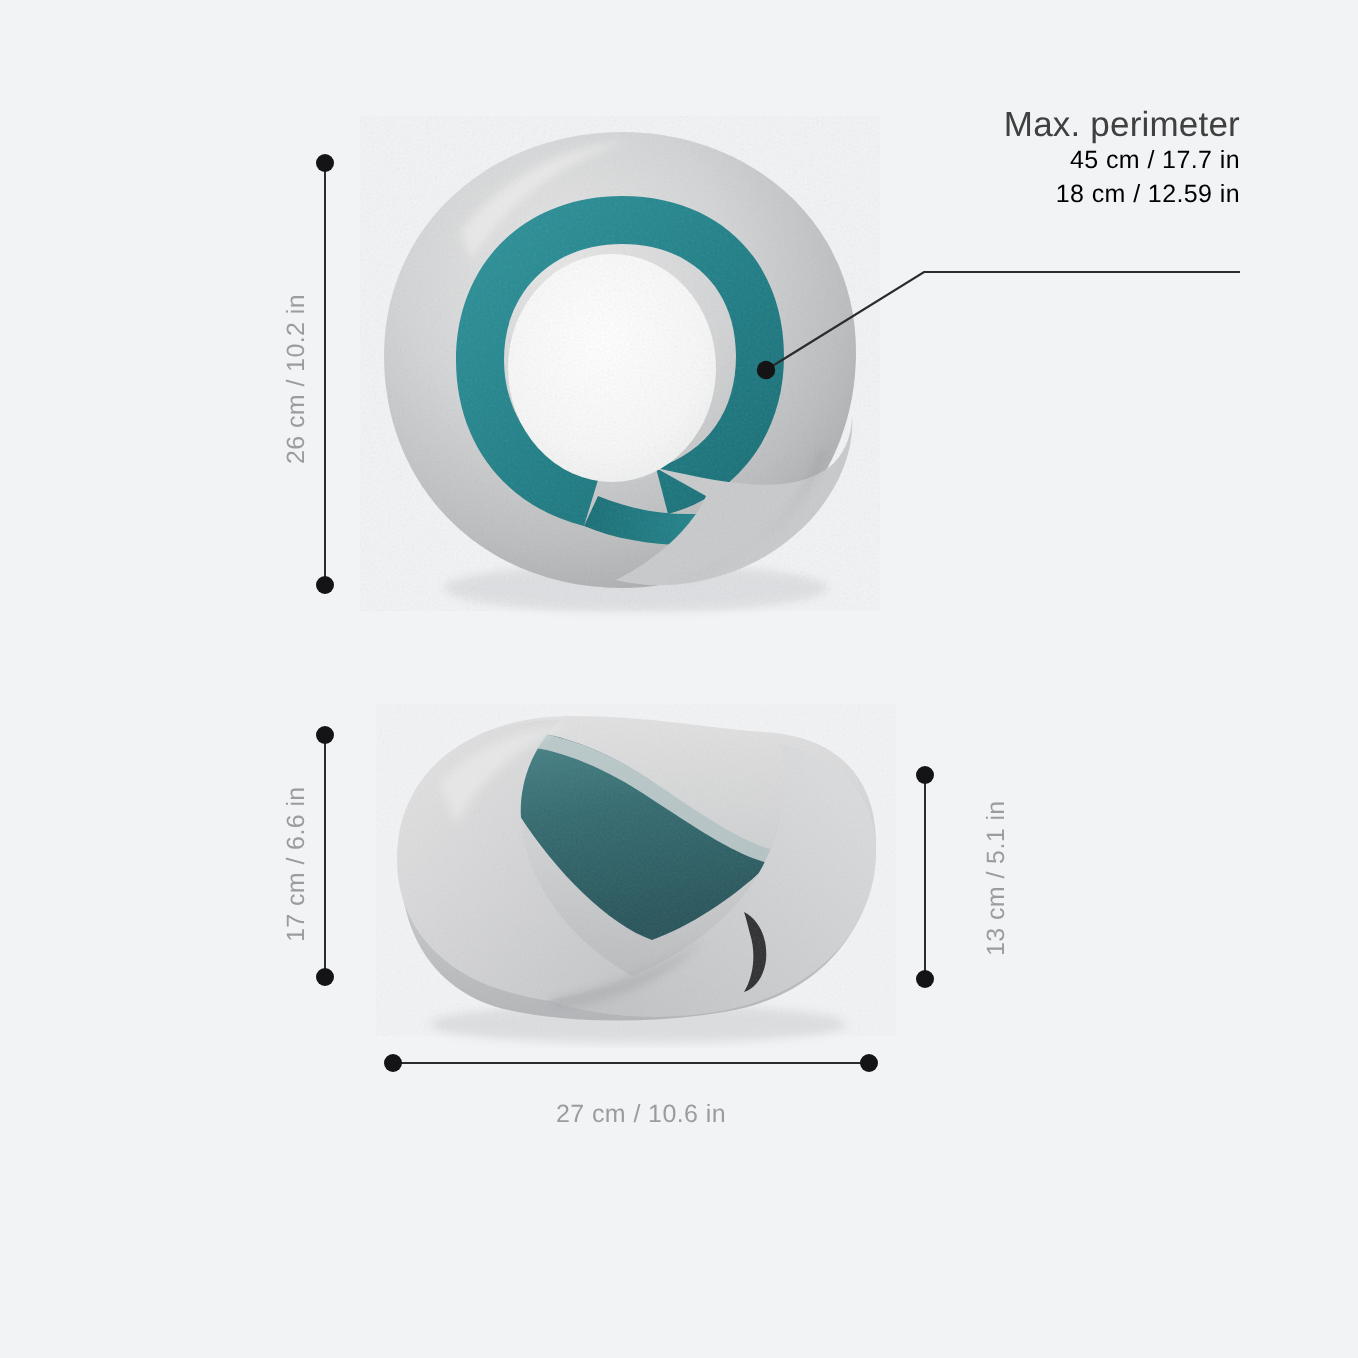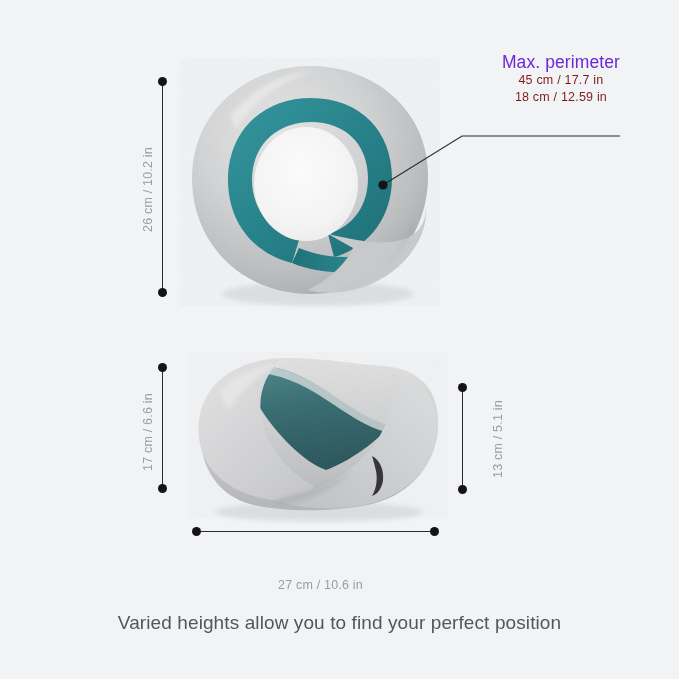--- a/index.html
+++ b/index.html
@@ -53,32 +53,31 @@
 
   
   #callout-block {
     position: absolute;
     right: 59px;
     top: 52px;
     text-align: right;
     line-height: 1.18;
   }
   .callout-title {
-    color: #6d28d9;
+    color: #404040;
     font-size: 17.5px;
     letter-spacing: 0.1px;
     white-space: nowrap;
   }
   .callout-value {
-    color: #7f1d1d;
+    color: #000000;
     font-size: 12.5px;
     letter-spacing: 0.2px;
     white-space: nowrap;
     margin-bottom: 3px;
-    text-align: center;
   }
   #leader-svg {
     position: absolute;
     left: 370px;
     top: 125px;
     width: 260px;
     height: 75px;
     overflow: visible;
   }
 
@@ -294,29 +293,28 @@
     <div class="dim-line-v" style="left:462px; top:387px; height:102px;"></div>
     <div class="dot" style="left:458px; top:383px;"></div>
     <div class="dot" style="left:458px; top:485px;"></div>
     <div class="dim-label vert" style="left:491px; top:478px;">13 cm / 5.1 in</div>
   </div>
 
   <div>
     <div class="dim-line-h" style="left:196px; top:531px; width:238px;"></div>
     <div class="dot" style="left:192px; top:527px;"></div>
     <div class="dot" style="left:430px; top:527px;"></div>
-    <div class="dim-label" style="left:278px; top:550px;margin-top:28px;">27 cm / 10.6 in</div>
+    <div class="dim-label" style="left:278px; top:550px;">27 cm / 10.6 in</div>
   </div>
 
   <svg id="leader-svg" viewBox="0 0 260 75" xmlns="http://www.w3.org/2000/svg">
     <polyline points="13,60 92,11 250,11" fill="none" stroke="#2b2b2d" stroke-width="1.1"></polyline>
     <circle cx="13" cy="60" r="4.6" fill="#141416"></circle>
   </svg>
 
   <div id="callout-block">
     <div class="callout-title">Max. perimeter</div>
     <div class="callout-value">45 cm / 17.7 in</div>
     <div class="callout-value">18 cm / 12.59 in</div>
   </div>
 
-  <div id="caption">Varied heights allow you to find your perfect position</div>
 
 </div>
 
 </body></html>

